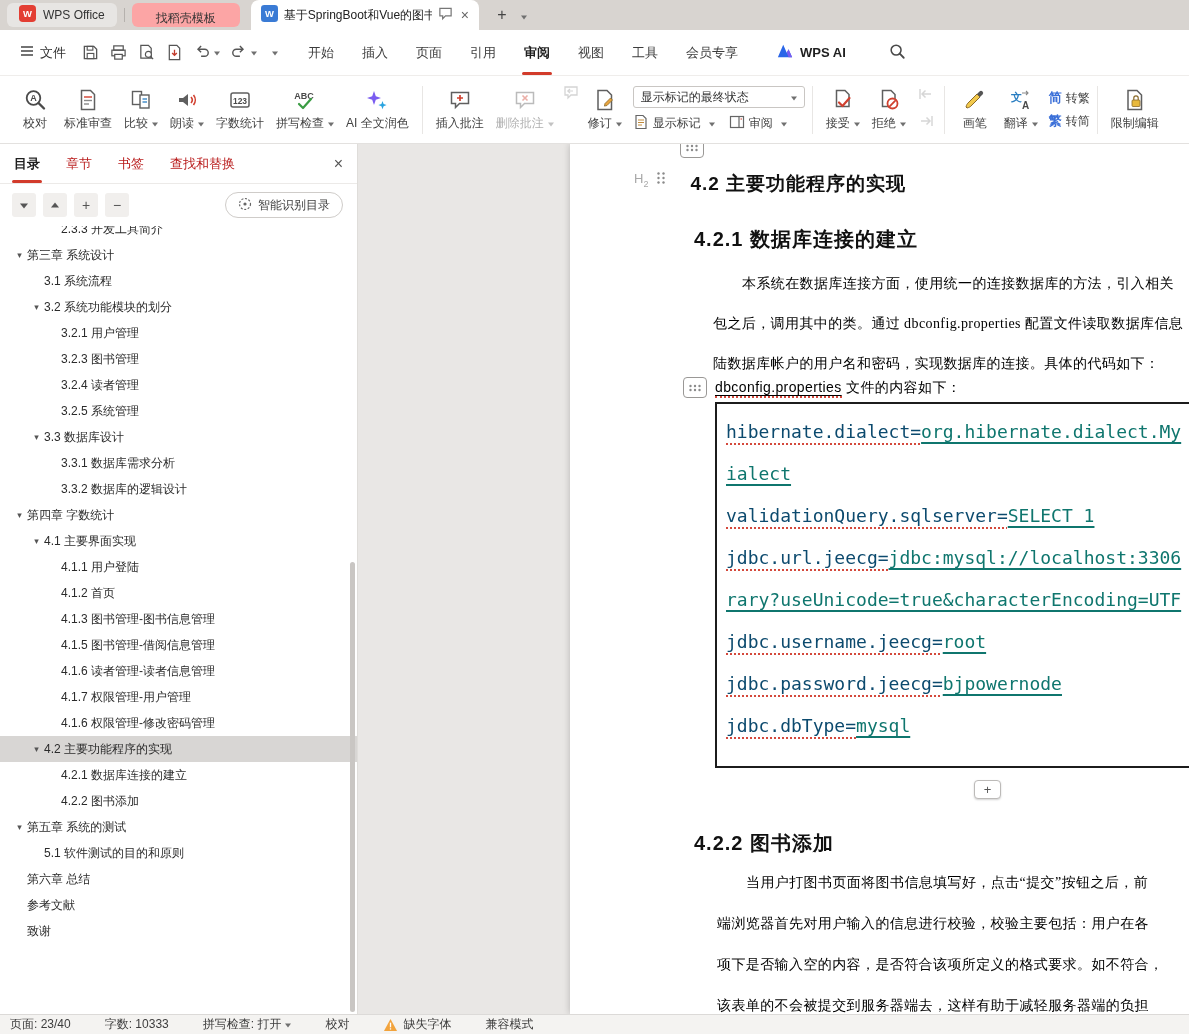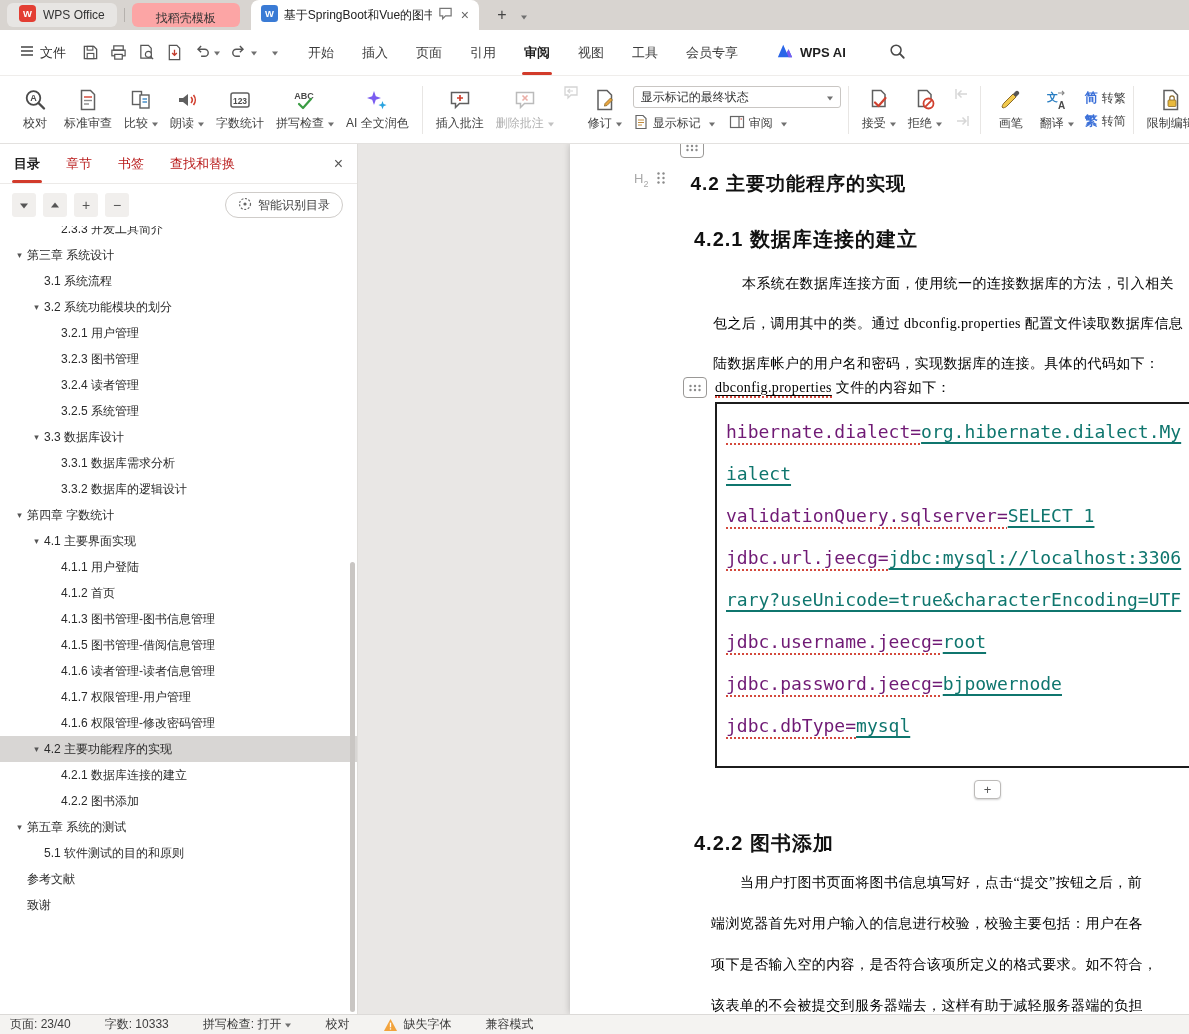--- a/index.html
+++ b/index.html
@@ -36,21 +36,21 @@
 .ribbon{height:68px;background:#fff;border-bottom:1px solid #e3e1df;display:flex;align-items:center;
   padding:0 12px;flex:0 0 auto;overflow:hidden;white-space:nowrap}
 .rb-btn{display:flex;flex-direction:column;align-items:center;justify-content:center;gap:3px;min-width:46px;padding:3px 6px;border-radius:4px;flex:0 0 auto}
 .rb-icon{height:24px;display:flex;align-items:center}
 .rb-label{display:flex;align-items:center;font-size:12px;color:#424242}
 .rb-sep{width:1px;height:48px;background:#e8e6e4;margin:0 7px;flex:0 0 auto}
 .disabled{opacity:.42}
 .rb-mini{width:22px;height:22px;display:flex;align-items:center;justify-content:center;flex:0 0 auto}
 .mini-top{align-self:flex-start;margin-top:8px}
 .markup-col{display:flex;flex-direction:column;justify-content:center;gap:6px;margin-left:5px;flex:0 0 auto}
-.markup-select{width:208px;height:22px;border:1px solid #c9c6c3;border-radius:3px;background:#fff;
+.markup-select{width:172px;height:22px;border:1px solid #c9c6c3;border-radius:3px;background:#fff;
   display:flex;align-items:center;justify-content:space-between;padding:0 7px;font-size:12px;color:#333}
 .markup-row{display:flex;align-items:center;gap:14px}
 .mini-btn{display:flex;align-items:center;gap:4px;font-size:12px;color:#3f3f3f}
 .mini-col{display:flex;flex-direction:column;gap:5px;margin-left:3px;flex:0 0 auto}
 .jf-col{display:flex;flex-direction:column;gap:5px;margin-left:5px;flex:0 0 auto}
 .jf-ic{font-size:13px;font-weight:700;color:#3a6fd8}
 .caret{display:inline-block;width:0;height:0;border:3.5px solid transparent;border-top:4.5px solid #707070;margin-left:4px;transform:translateY(2.5px)}
 .tri{display:inline-block;width:0;height:0;border:4.5px solid transparent}
 .tri-down{border-top:5.5px solid #555;transform:translateY(2.5px)}
 .tri-up{border-bottom:5.5px solid #555;transform:translateY(-2.5px)}
@@ -81,31 +81,31 @@
 .minibox{position:absolute;left:110px;top:-7px;width:24px;height:21px;border:1.4px solid #9a9896;border-radius:4px;display:flex;align-items:center;justify-content:center;background:#fff}
 .h1row{position:absolute;left:64px;top:27px;display:flex;align-items:flex-start}
 .h-marker{font-size:13px;color:#a8a8a8}
 .h-marker sub{font-size:9px}
 .h1row .hdots{margin-left:8px;margin-right:24px;display:flex;align-items:center}
 .h42{font-size:19px;font-weight:700;letter-spacing:1px;color:#111}
 .h421{position:absolute;left:124px;top:82px;font-size:20px;font-weight:700;letter-spacing:1px;color:#111}
 .hd{font-family:"Liberation Sans","DejaVu Sans",sans-serif}
 .para1{position:absolute;left:143px;top:120px}
 .para1 .doc-line{height:40px;line-height:40px}
-.para2{position:absolute;left:141px;top:718px}
+.para2{position:absolute;left:147px;top:718px}
 .para2 .doc-line{height:41px;line-height:41px}
 .doc-line{font-family:"Liberation Serif","DejaVu Serif",serif;font-size:14px;letter-spacing:.4px;white-space:nowrap;color:#000}
 .doc-line.first{text-indent:29px}
 .caprow{position:absolute;left:113px;top:233px;display:flex;align-items:center}
 .hbox{width:24px;height:21px;border:1.4px solid #9a9896;border-radius:4px;display:flex;align-items:center;justify-content:center;margin-right:8px;background:#fff}
-.caption{font-family:Liberation Serif, serif;font-size:14px;letter-spacing:.4px;color:#000}
+.caption{font-family:Liberation Sans, sans-serif;font-size:14px;letter-spacing:.4px;color:#000}
 .cap-word{border-bottom:2px dotted #d4493c;padding-bottom:1px;text-decoration:underline;text-underline-offset:3px}
 .codeblock{position:absolute;left:145px;top:258px;width:745px;height:366px;border:2.2px solid #1c1c1c;padding:7px 0 0 9px;background:#fff}
 .code-line{font-family:"DejaVu Sans Mono","Liberation Mono",monospace;font-size:18px;height:42px;line-height:42px;white-space:nowrap}
-.seg-plain{color:#701a75;text-decoration-line:underline;text-decoration-style:dotted;text-decoration-color:#d4493c;text-decoration-thickness:2px;text-underline-offset:5px}
+.seg-plain{color:#0c4a6e;text-decoration-line:underline;text-decoration-style:dotted;text-decoration-color:#d4493c;text-decoration-thickness:2px;text-underline-offset:5px}
 .seg-link{color:#0f766e;text-decoration-line:underline;text-decoration-thickness:1.5px;text-underline-offset:4px}
 .plusbtn{position:absolute;left:404px;top:636px;width:27px;height:19px;background:#fff;border:1px solid #bcbab8;border-radius:4px;box-shadow:0 1px 2px rgba(0,0,0,.18);font-size:13px;line-height:17px;text-align:center;color:#555}
 .h422{position:absolute;left:124px;top:686px;font-size:20px;font-weight:700;letter-spacing:1px;color:#111}
 
 
 .statusbar{height:20px;background:#f4f3f1;border-top:1px solid #dcdad8;display:flex;align-items:center;padding:0 10px;font-size:12px;color:#3c3c3c;flex:0 0 auto}
 .sb-item{display:flex;align-items:center;margin-right:34px}
 .warn-ic{margin-right:5px;display:flex}
 </style>
 </head>
@@ -588,20 +588,24 @@
             <span class="tree-arrow"></span>
             <span>4.2.2 图书添加</span>
           </div>
           <div class="tree-item lvl0">
             <span class="tree-arrow">▾</span>
             <span>第五章 系统的测试</span>
           </div>
           <div class="tree-item lvl1">
             <span class="tree-arrow"></span>
             <span>5.1  软件测试的目的和原则</span>
+          </div>
+          <div class="tree-item lvl0">
+            <span class="tree-arrow"></span>
+            <span>第六章  总结</span>
           </div>
           <div class="tree-item lvl0">
             <span class="tree-arrow"></span>
             <span>参考文献</span>
           </div>
           <div class="tree-item lvl0">
             <span class="tree-arrow"></span>
             <span>致谢</span>
           </div>
         </div>

